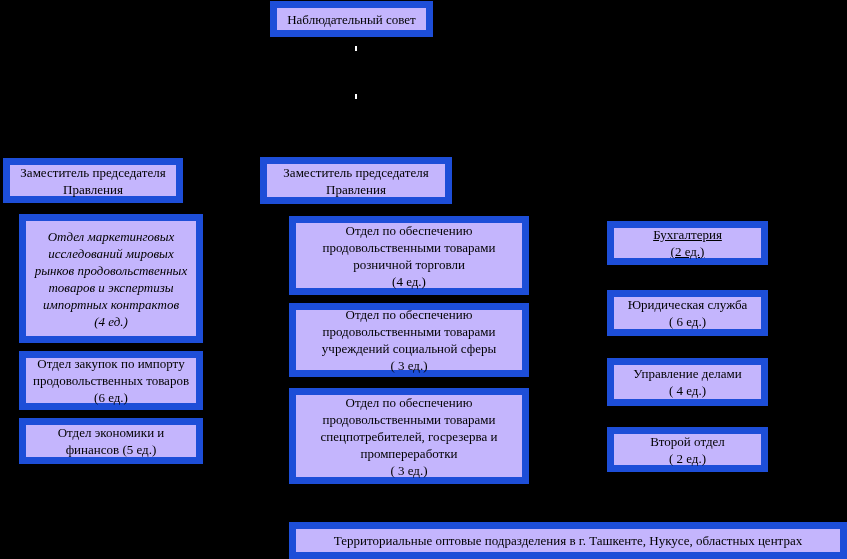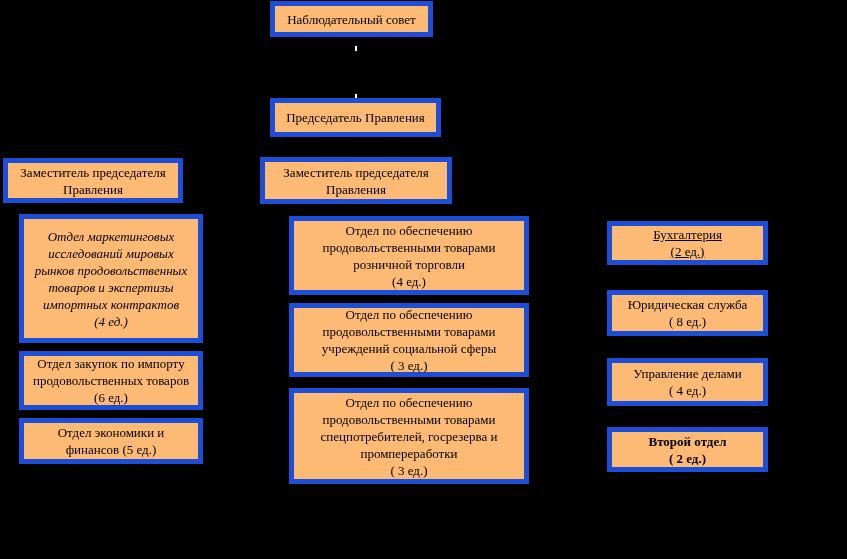--- a/index.html
+++ b/index.html
@@ -9,65 +9,64 @@
     height: 559px;
     background: #000000;
     overflow: hidden;
     font-family: "Liberation Serif", "DejaVu Serif", serif;
     font-size: 13px;
     line-height: 17px;
     color: #000000;
   }
   .node {
     position: absolute;
-    background: #fdba74;
+    background: #c4b5fd;
     color: #000000;
     display: flex;
     align-items: center;
     justify-content: center;
     text-align: center;
     white-space: pre-line;
     box-sizing: border-box;
-    border: 5px solid #1d4ed8;
+    border: 7px solid #1d4ed8;
   }
   .tick { position: absolute; background: #ffffff; }
 
   .n-sup    { left:270px; top:1px;   width:163px; height:36px; }
   .n-board  { left:270px; top:51px;  width:161px; height:27px; }
   .n-chair  { left:270px; top:98px;  width:171px; height:39px; }
   .n-dep-l  { left:3px;   top:158px; width:180px; height:45px; }
   .n-dep-m  { left:260px; top:157px; width:192px; height:47px; }
   .n-l1     { left:19px;  top:214px; width:184px; height:129px;font-style:italic; }
   .n-l2     { left:19px;  top:351px; width:184px; height:59px; }
   .n-l3     { left:19px;  top:418px; width:184px; height:46px; }
   .n-m1     { left:289px; top:216px; width:240px; height:79px; }
   .n-m2     { left:289px; top:303px; width:240px; height:74px; }
   .n-m3     { left:289px; top:388px; width:240px; height:96px; }
   .n-r1     { left:607px; top:221px; width:161px; height:44px;text-decoration:underline; }
   .n-r2     { left:607px; top:290px; width:161px; height:46px; }
   .n-r3     { left:607px; top:358px; width:161px; height:48px; }
-  .n-r4     { left:607px; top:427px; width:161px; height:45px;font-weight:bold; }
+  .n-r4     { left:607px; top:427px; width:161px; height:45px; }
   .n-bottom { left:289px; top:522px; width:558px; height:37px; }
 
   .tick1 { left:355px; top:46px; width:2px; height:5px; }
   .tick2 { left:355px; top:94px; width:2px; height:5px; }
 </style>
 </head>
 <body>
 
 <div class="canvas">
 
   <div class="node n-sup">Наблюдательный совет</div>
 
   <div class="tick tick1"></div>
 
 
   <div class="tick tick2"></div>
 
-  <div class="node n-chair">Председатель Правления</div>
 
   <div class="node n-dep-l">Заместитель председателя
 Правления</div>
 
   <div class="node n-dep-m">Заместитель председателя
 Правления</div>
 
   <div class="node n-l1">Отдел маркетинговых
 исследований мировых
 рынков продовольственных
@@ -95,22 +94,23 @@
   <div class="node n-m3">Отдел по обеспечению
 продовольственными товарами
 спецпотребителей, госрезерва и
 промпереработки
 ( 3 ед.)</div>
 
   <div class="node n-r1">Бухгалтерия
 (2 ед.)</div>
 
   <div class="node n-r2">Юридическая служба
-( 8 ед.)</div>
+( 6 ед.)</div>
 
   <div class="node n-r3">Управление делами
 ( 4 ед.)</div>
 
   <div class="node n-r4">Второй отдел
 ( 2 ед.)</div>
 
+  <div class="node n-bottom">Территориальные оптовые подразделения в г. Ташкенте, Нукусе, областных центрах</div>
 
 </div>
 
 </body></html>

